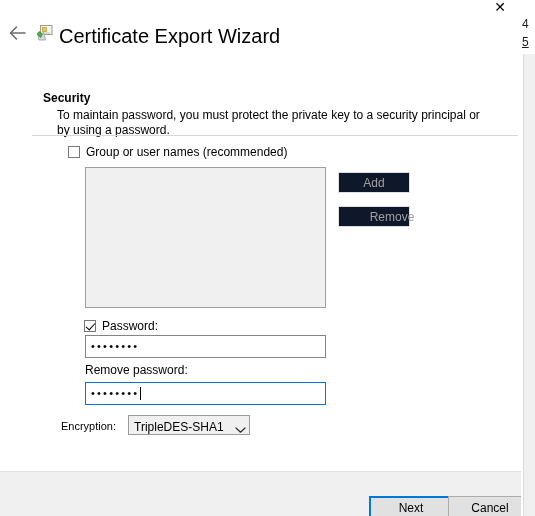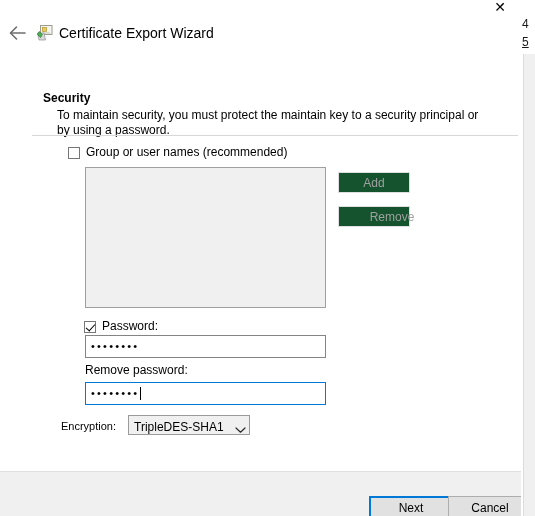--- a/index.html
+++ b/index.html
@@ -82,21 +82,21 @@
     position: absolute;
     left: 36px;
     top: 24px;
     width: 18px;
     height: 18px;
   }
   .title-text {
     position: absolute;
     left: 59px;
     top: 25px;
-    font-size: 14px;
+    font-size: 20px;
     color: #000000;
     white-space: nowrap;
   }
   .close-button {
     position: absolute;
     right: 10px;
     top: -3px;
     width: 22px;
     height: 20px;
     display: flex;
@@ -141,21 +141,21 @@
     top: 75px;
     width: 486px;
     height: 1px;
     background: #d8d8d8;
   }
 
   
   .cb-row {
     position: absolute;
     display: flex;
-    align-items: flex-end;
+    align-items: center;
     cursor: pointer;
   }
   .cb-box {
     width: 12px;
     height: 12px;
     border: 1px solid #767676;
     background: #ffffff;
     box-sizing: border-box;
     position: relative;
     flex: 0 0 auto;
@@ -191,21 +191,21 @@
     background: #f0f0f0;
     border: 1px solid #a0a0a0;
     box-sizing: border-box;
   }
 
   
   .side-btn {
     position: absolute;
     width: 72px;
     height: 21px;
-    background: #14532d;
+    background: #0f172a;
     border: 1px solid #dfdfdf;
     box-sizing: border-box;
     font-family: "Liberation Sans", sans-serif;
     font-size: 12px;
     color: #a0a0a0;
     display: flex;
     align-items: center;
     justify-content: center;
     cursor: default;
   }
@@ -354,21 +354,21 @@
       </svg>
     </div>
 
     <div class="title-text">Certificate Export Wizard</div>
     <div class="close-button">✕</div>
   </div>
 
   <div class="content">
 
     <div class="section-heading">Security</div>
-    <div class="section-desc">To maintain security, you must protect the maintain key to a security principal or by using a password.</div>
+    <div class="section-desc">To maintain password, you must protect the private key to a security principal or by using a password.</div>
     <div class="divider"></div>
 
     <div class="cb-row cb-groupnames">
       <span class="cb-box"></span>
       <span class="cb-label">Group or user names (recommended)</span>
     </div>
 
     <div class="listbox"></div>
 
     <div class="side-btn btn-add">Add</div>

